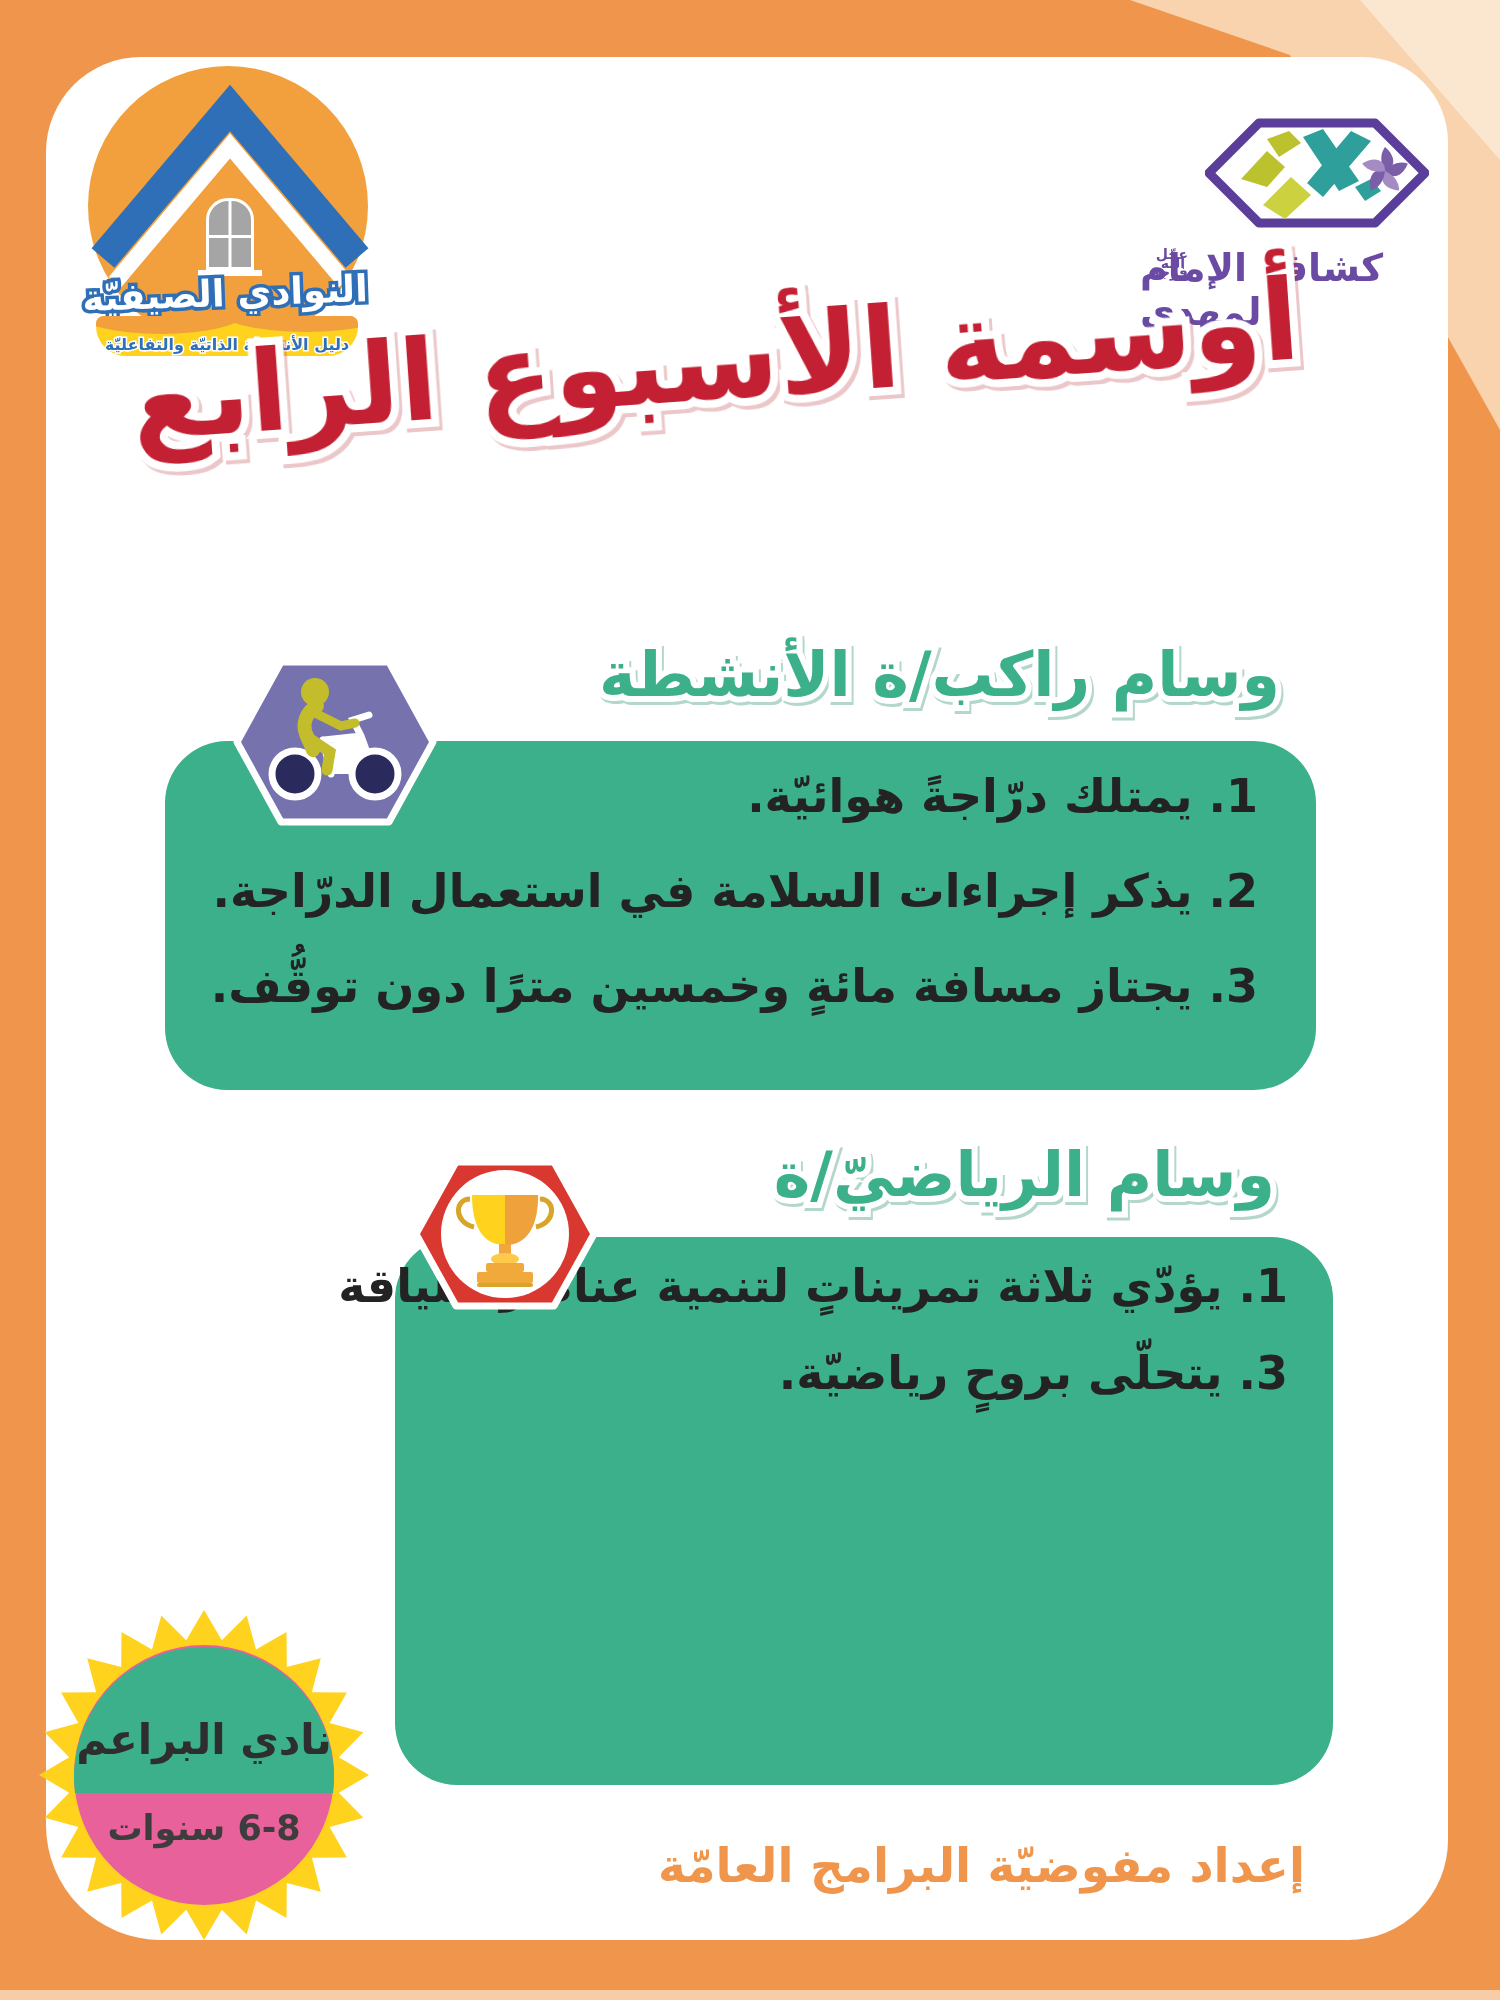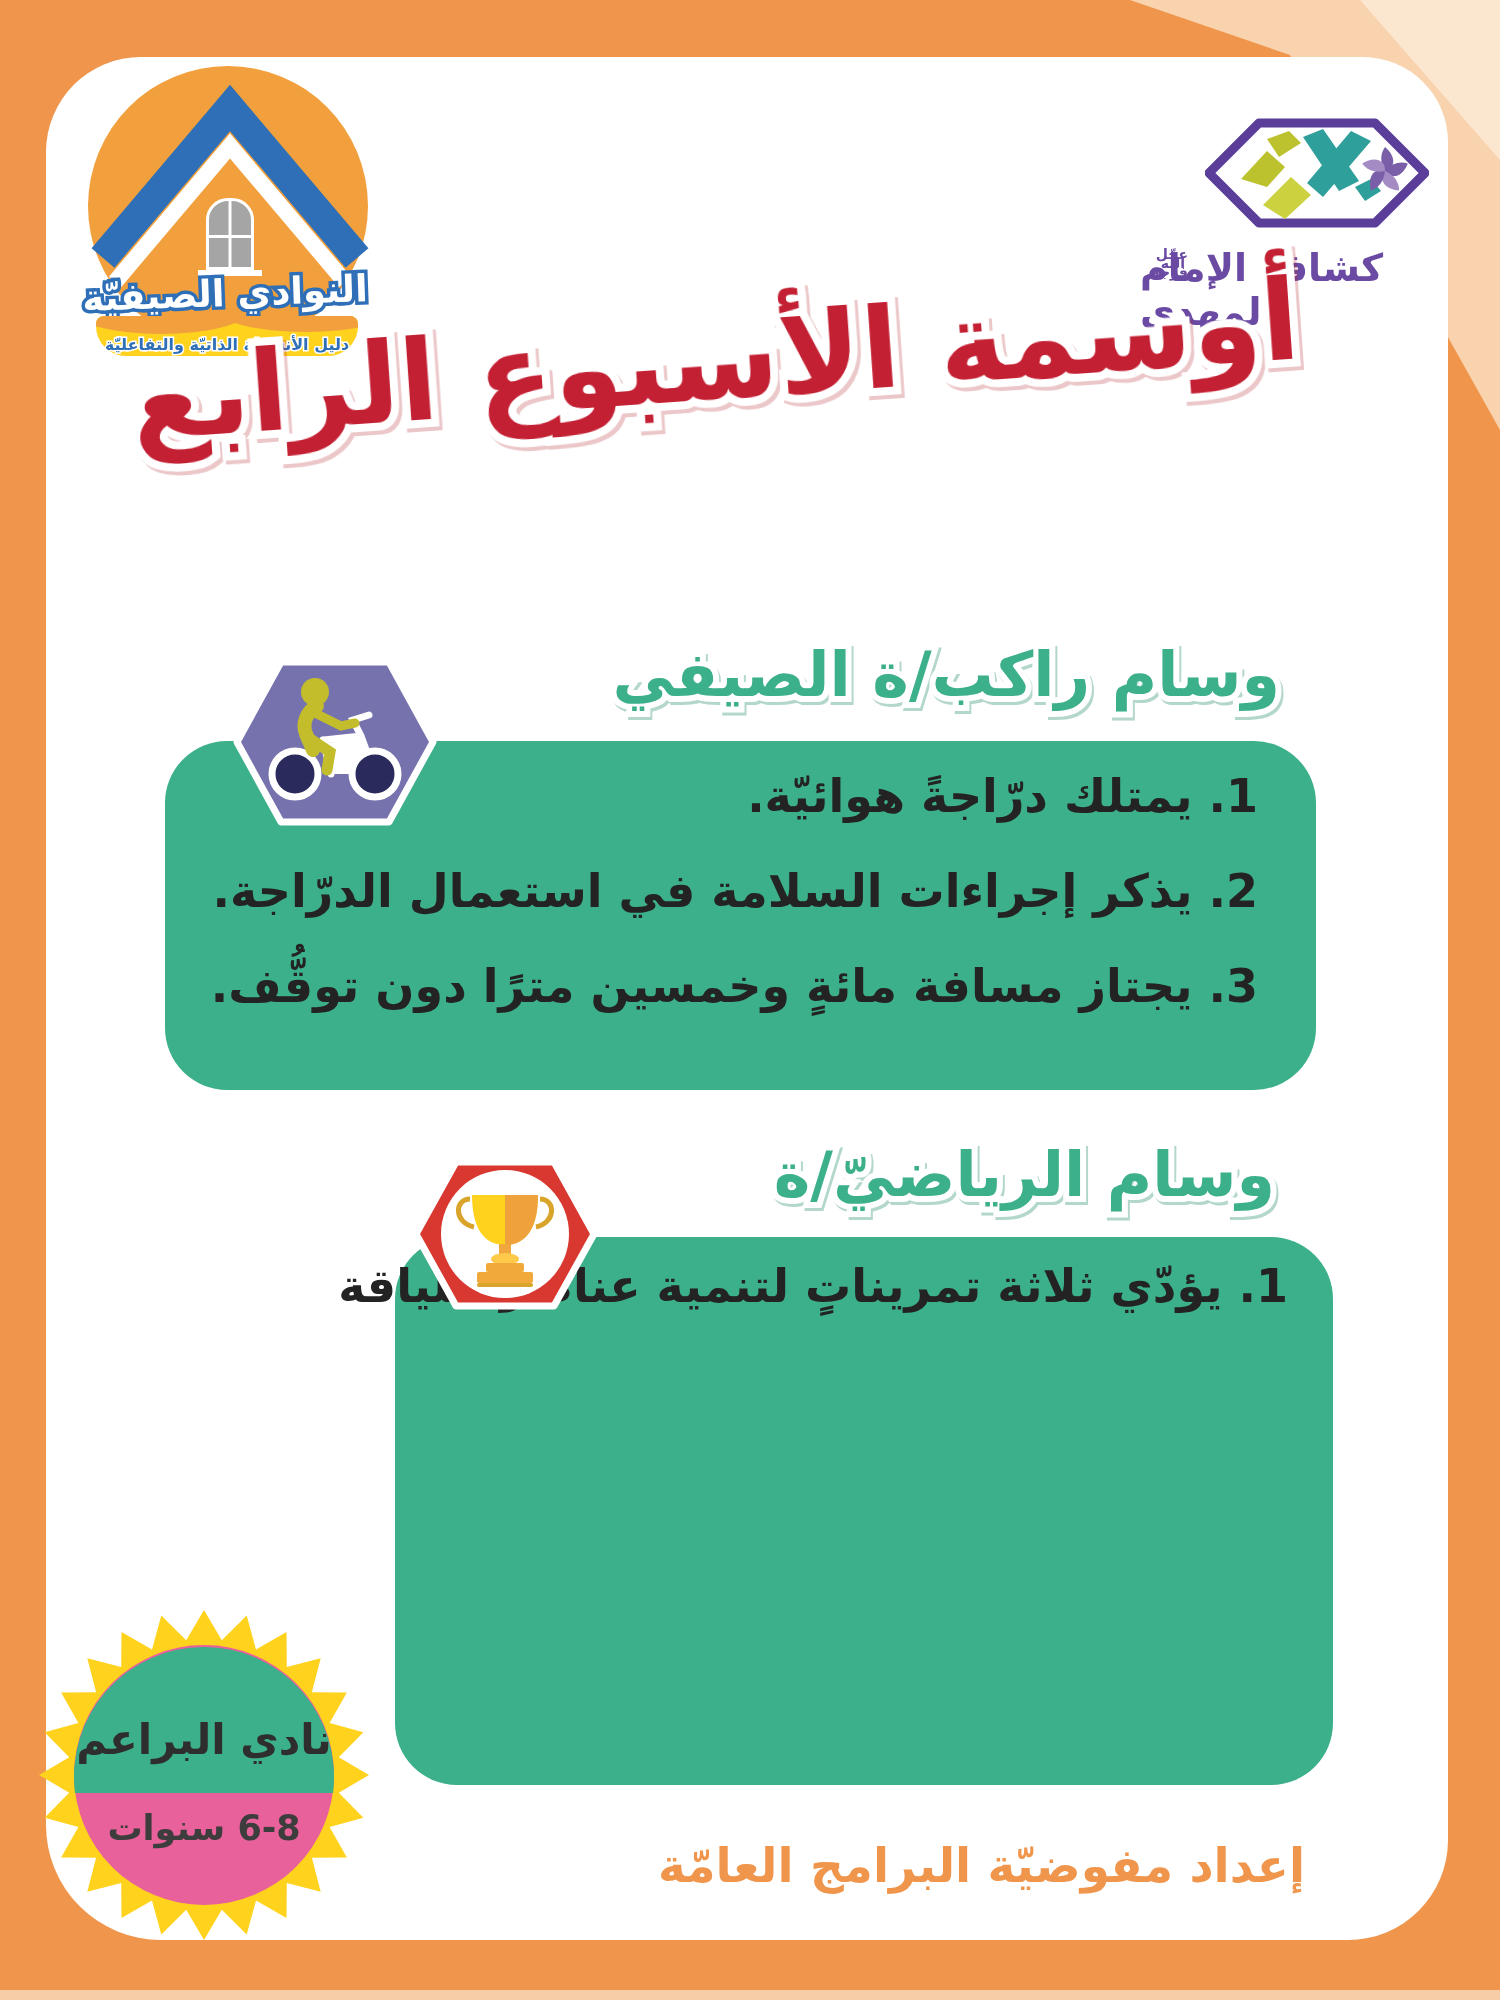--- a/index.html
+++ b/index.html
@@ -131,21 +131,21 @@
       <path transform="rotate(216)" d="M 0,-24 C 11,-15 11,-3 0,0 C -5,-9 -5,-17 0,-24 Z"></path>
       <path transform="rotate(288)" d="M 0,-24 C 11,-15 11,-3 0,0 C -5,-9 -5,-17 0,-24 Z" fill="#A58BC4"></path>
     </g>
   </g>
 </svg>
 <div class="abs scout-name">كشافة الإمام المهدي</div>
 <div class="abs scout-honorific">عجّل الله فرجه</div>
 
 <div class="abs main-title">أوسمة الأسبوع الرابع</div>
 
-<div class="abs badge-heading heading-1">وسام راكب/ة الصيفي</div>
+<div class="abs badge-heading heading-1">وسام راكب/ة الأنشطة</div>
 
 <svg class="abs hex-cyclist" viewBox="0 0 204 180">
   <polygon points="4,90 48,10 156,10 200,90 156,170 48,170" fill="#7672AE" stroke="#ffffff" stroke-width="7" stroke-linejoin="round"></polygon>
   <polygon points="88,92 128,86 142,122 96,122" fill="#ffffff"></polygon>
   <path d="M 62,122 L 90,88 L 128,84 M 90,88 L 98,122 M 128,84 L 142,122 M 128,84 L 120,68 L 136,63" fill="none" stroke="#ffffff" stroke-width="7" stroke-linecap="round"></path>
   <circle cx="62" cy="122" r="23" fill="#2B2A5C" stroke="#ffffff" stroke-width="7"></circle>
   <circle cx="142" cy="122" r="23" fill="#2B2A5C" stroke="#ffffff" stroke-width="7"></circle>
   <g>
     <circle cx="82" cy="40" r="14" fill="#C3BD2B"></circle>
     <path d="M 84,54 C 73,60 69,72 73,82 L 80,98" fill="none" stroke="#C3BD2B" stroke-width="14" stroke-linecap="round"></path>
@@ -178,20 +178,21 @@
     <rect x="87" y="91" width="12" height="12" fill="#F0A73E"></rect>
     <ellipse cx="93" cy="106" rx="14" ry="6" fill="#FFC94A"></ellipse>
     <rect x="74" y="110" width="38" height="9" rx="2" fill="#F2A93C"></rect>
     <rect x="65" y="119" width="56" height="11" rx="2" fill="#F2A93C"></rect>
     <rect x="65" y="130" width="56" height="4" rx="2" fill="#D9A42A"></rect>
   </g>
 </svg>
 
 <div class="abs green-box box-2">
     <div class="box-line">1. يؤدّي ثلاثة تمريناتٍ لتنمية عناصر اللياقة</div>
+    <div class="box-line">3. يتحلّى بروحٍ رياضيّة.</div>
   </div>
 
 <svg class="abs star-badge" viewBox="0 0 340 340">
   <polygon id="star-poly" points="170.0,5.0 187.8,35.2 212.7,10.6 222.0,44.4 252.5,27.1 252.8,62.1 286.7,53.3 277.9,87.2 312.9,87.5 295.6,118.0 329.4,127.3 304.8,152.2 335.0,170.0 304.8,187.8 329.4,212.7 295.6,222.0 312.9,252.5 277.9,252.8 286.7,286.7 252.8,277.9 252.5,312.9 222.0,295.6 212.7,329.4 187.8,304.8 170.0,335.0 152.2,304.8 127.3,329.4 118.0,295.6 87.5,312.9 87.2,277.9 53.3,286.7 62.1,252.8 27.1,252.5 44.4,222.0 10.6,212.7 35.2,187.8 5.0,170.0 35.2,152.2 10.6,127.3 44.4,118.0 27.1,87.5 62.1,87.2 53.3,53.3 87.2,62.1 87.5,27.1 118.0,44.4 127.3,10.6 152.2,35.2" fill="#FFD21E"></polygon>
   <circle cx="170" cy="170" r="130" fill="#E8619B"></circle>
   <path d="M 41,188 A 130 130 0 1 1 299,188 Z" fill="#3CB08A"></path>
 </svg>
 <div class="abs club-name">نادي البراعم</div>
 <div class="abs club-age">6-8 سنوات</div>
 

